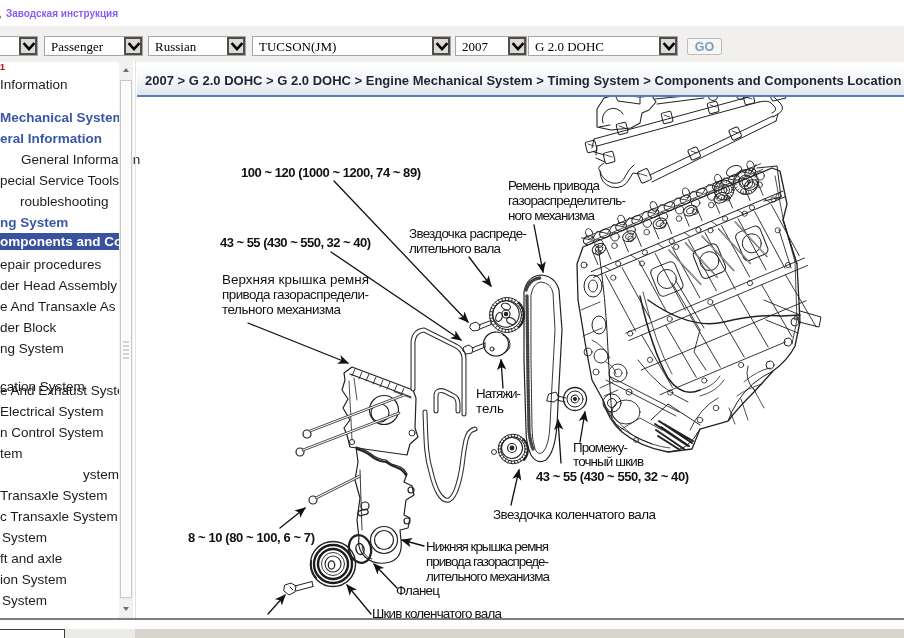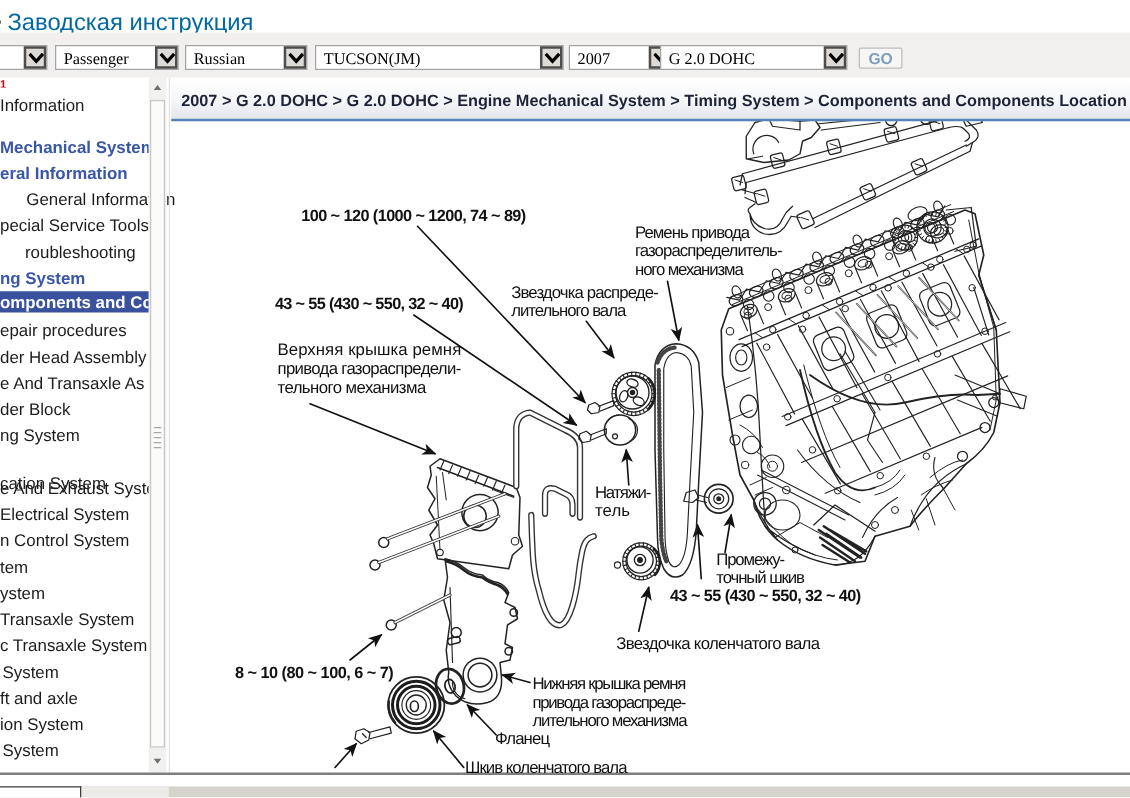--- a/index.html
+++ b/index.html
@@ -14,21 +14,21 @@
   
   .row{position:absolute;left:0;width:119px;height:17px;font-size:13.5px;line-height:17px;
        white-space:nowrap;overflow:hidden;color:#1c1c1c;}
   .row.b{color:#3a57a7;font-weight:bold;}
 </style>
 </head>
 <body>
 
 <div class="abs" style="left:0;top:5px;width:904px;height:21px;background:#fff;"></div>
 <div class="abs" style="left:-7px;top:9px;font-size:14px;font-weight:bold;color:#333;">&gt;</div>
-<div class="abs" style="left:6px;top:8px;font-size:19px;font-weight:normal;color:#0369a1;">Заводская инструкция</div>
+<div class="abs" style="left:6px;top:8px;font-size:10px;font-weight:bold;color:#8b5cf6;">Заводская инструкция</div>
 
 <div class="abs" style="left:0;top:26px;width:904px;height:36px;background:#f1f0ee;"></div>
 
 <div class="sel" style="left:-62px;width:100px;">
     <span class="btn">
       <svg width="14" height="10" viewBox="0 0 14 10">
         <path d="M2.5,2 L7,7 L11.5,2" stroke="#000" stroke-width="2.6" fill="none" stroke-linecap="square"></path>
       </svg>
     </span>
   </div>
@@ -49,21 +49,21 @@
     </span>
   </div>
 <div class="sel" style="left:252px;width:199px;">
     <span class="txt">TUCSON(JM)</span>
     <span class="btn">
       <svg width="14" height="10" viewBox="0 0 14 10">
         <path d="M2.5,2 L7,7 L11.5,2" stroke="#000" stroke-width="2.6" fill="none" stroke-linecap="square"></path>
       </svg>
     </span>
   </div>
-<div class="sel" style="left:455px;width:83px;">
+<div class="sel" style="left:455px;width:72px;">
     <span class="txt">2007</span>
     <span class="btn">
       <svg width="14" height="10" viewBox="0 0 14 10">
         <path d="M2.5,2 L7,7 L11.5,2" stroke="#000" stroke-width="2.6" fill="none" stroke-linecap="square"></path>
       </svg>
     </span>
   </div>
 <div class="sel" style="left:528px;width:150px;">
     <span class="txt">G 2.0 DOHC</span>
     <span class="btn">
@@ -87,21 +87,21 @@
 <div class="row" style="top:256px;left:0px;">epair procedures</div>
 <div class="row" style="top:277px;left:0px;">der Head Assembly</div>
 <div class="row" style="top:298px;left:0px;">e And Transaxle As</div>
 <div class="row" style="top:319px;left:0px;">der Block</div>
 <div class="row" style="top:340px;left:0px;">ng System</div>
 <div class="row" style="top:361px;left:0px;margin-top:17px;">cation System</div>
 <div class="row" style="top:382px;left:0px;">e And Exhaust Syste</div>
 <div class="row" style="top:403px;left:0px;">Electrical System</div>
 <div class="row" style="top:424px;left:0px;">n Control System</div>
 <div class="row" style="top:445px;left:0px;">tem</div>
-<div class="row" style="top:466px;left:0px;">ystem</div>
+<div class="row" style="top:466px;left:0px;text-align:right;">ystem</div>
 <div class="row" style="top:487px;left:0px;">Transaxle System</div>
 <div class="row" style="top:508px;left:0px;">c Transaxle System</div>
 <div class="row" style="top:529px;left:2px;">System</div>
 <div class="row" style="top:550px;left:0px;">ft and axle</div>
 <div class="row" style="top:571px;left:0px;">ion System</div>
 <div class="row" style="top:592px;left:2px;">System</div>
 </div>
 
 <div class="abs" style="left:119px;top:62px;width:14px;height:556px;background:#f0efed;"></div>
 <div class="abs" style="left:119px;top:62px;width:14px;height:17px;background:#f1f1f0;"></div>

